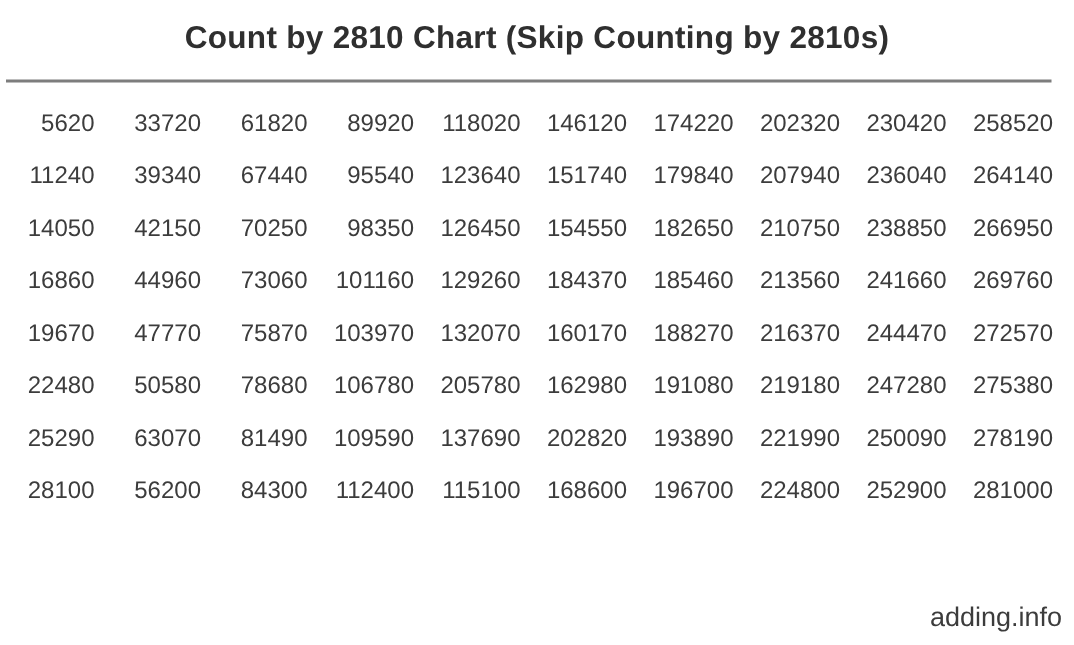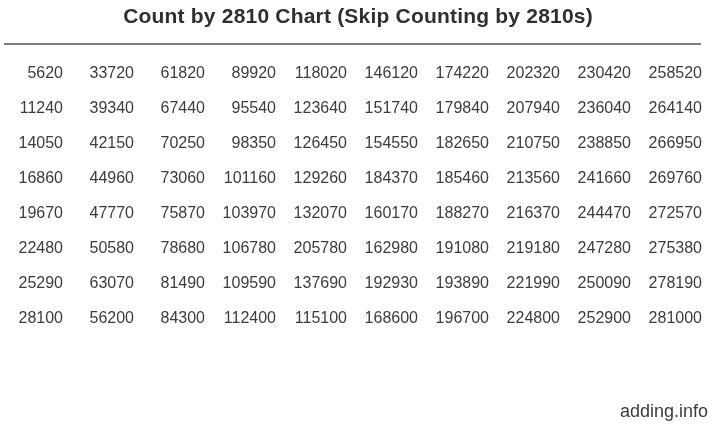--- a/index.html
+++ b/index.html
@@ -9,21 +9,21 @@
     font-family: "Liberation Sans", "DejaVu Sans", sans-serif;
   }
   .page {
     position: relative;
     width: 716px;
     height: 430px;
     background: #ffffff;
     overflow: hidden;
   }
   .title {
-    padding-top: 3px;
+    padding-top: 13px;
     text-align: center;
     font-size: 21px;
     font-weight: bold;
     color: #2f2f2f;
     line-height: 25px;
     letter-spacing: 0.2px;
   }
   .divider {
     height: 2px;
     background: #7d7d7d;
@@ -145,21 +145,21 @@
           <td>219180</td>
           <td>247280</td>
           <td>275380</td>
         </tr>
         <tr>
           <td>25290</td>
           <td>63070</td>
           <td>81490</td>
           <td>109590</td>
           <td>137690</td>
-          <td>192930</td>
+          <td>202820</td>
           <td>193890</td>
           <td>221990</td>
           <td>250090</td>
           <td>278190</td>
         </tr>
         <tr>
           <td>28100</td>
           <td>56200</td>
           <td>84300</td>
           <td>112400</td>

